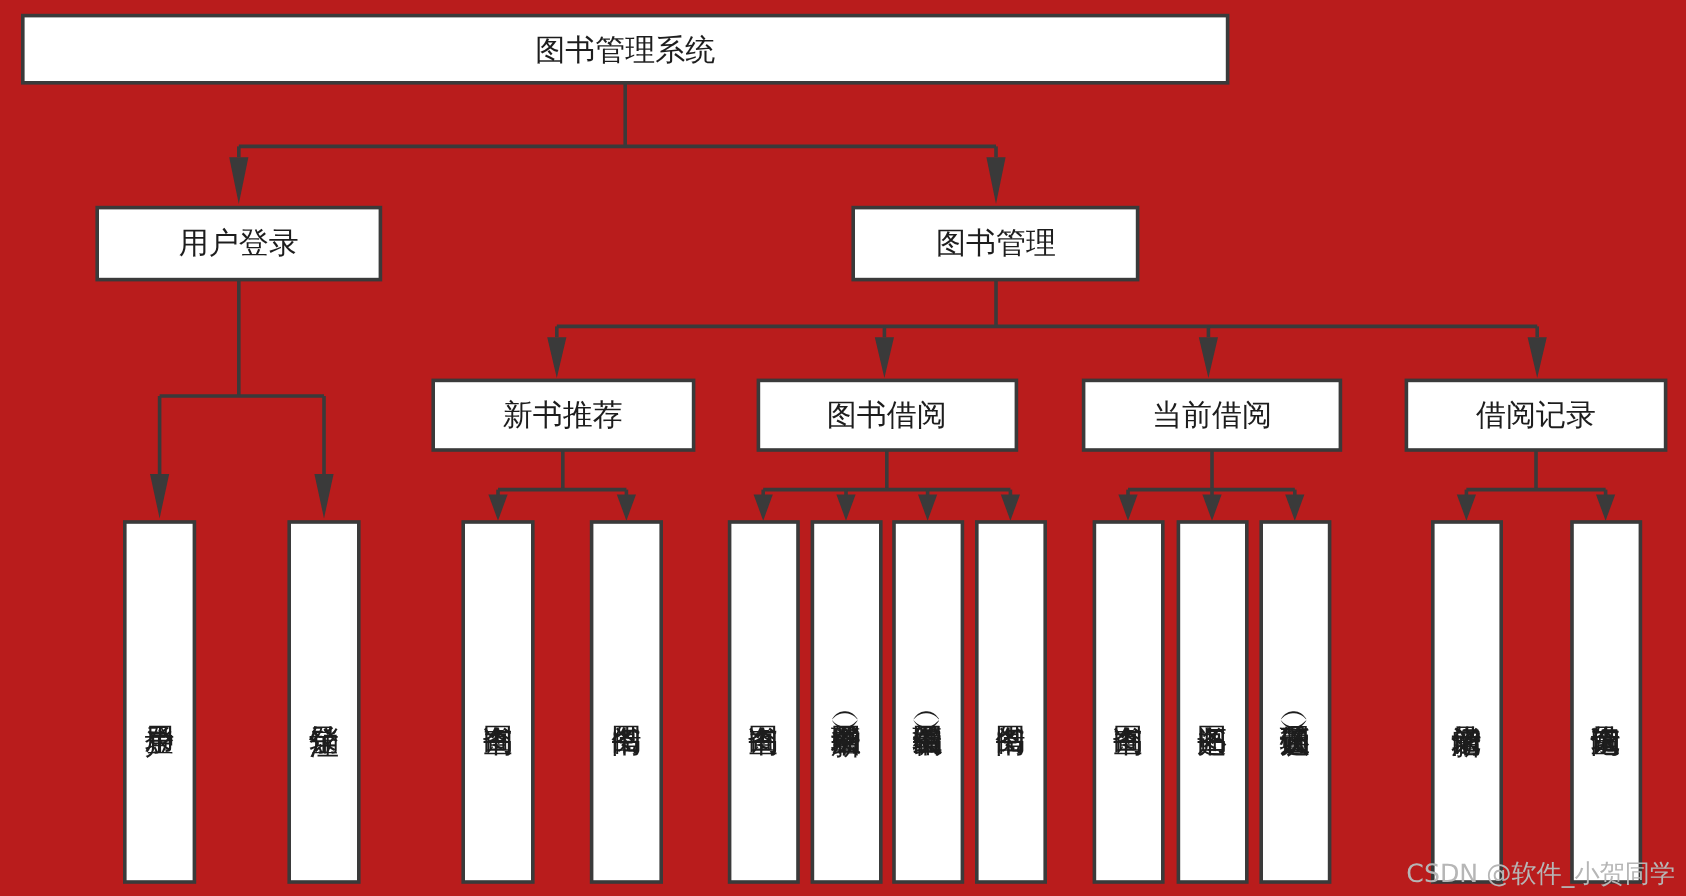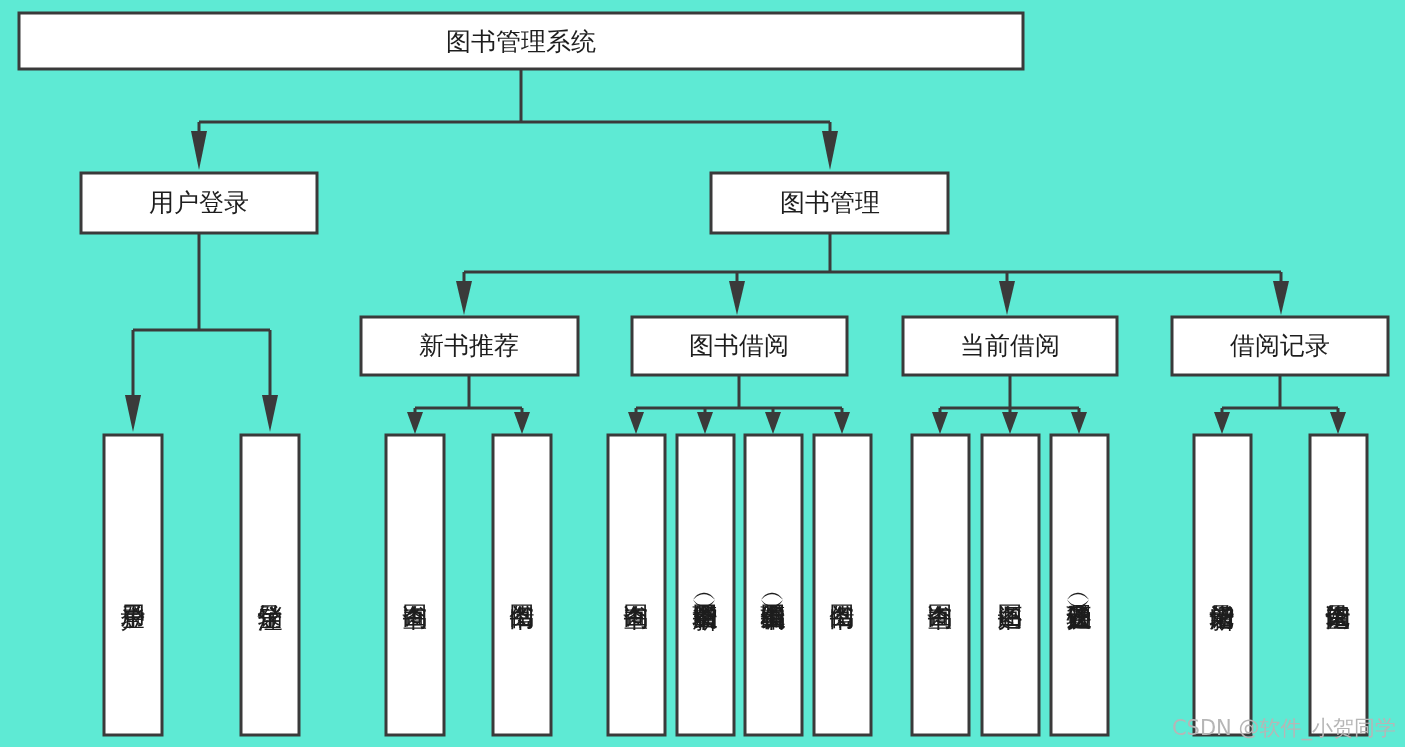--- a/index.html
+++ b/index.html
@@ -8,21 +8,21 @@
     padding: 0;
     background: #ffffff;
   }
   body {
     font-family: "DejaVu Sans", "Liberation Sans", sans-serif;
   }
   #diagram-root {
     position: relative;
     width: 1405px;
     height: 747px;
-    background: #5eead4;
+    background: #b91c1c;
     overflow: hidden;
   }
   svg.diagram-canvas {
     position: absolute;
     left: 0;
     top: 0;
     width: 1405px;
     height: 747px;
     display: block;
   }

